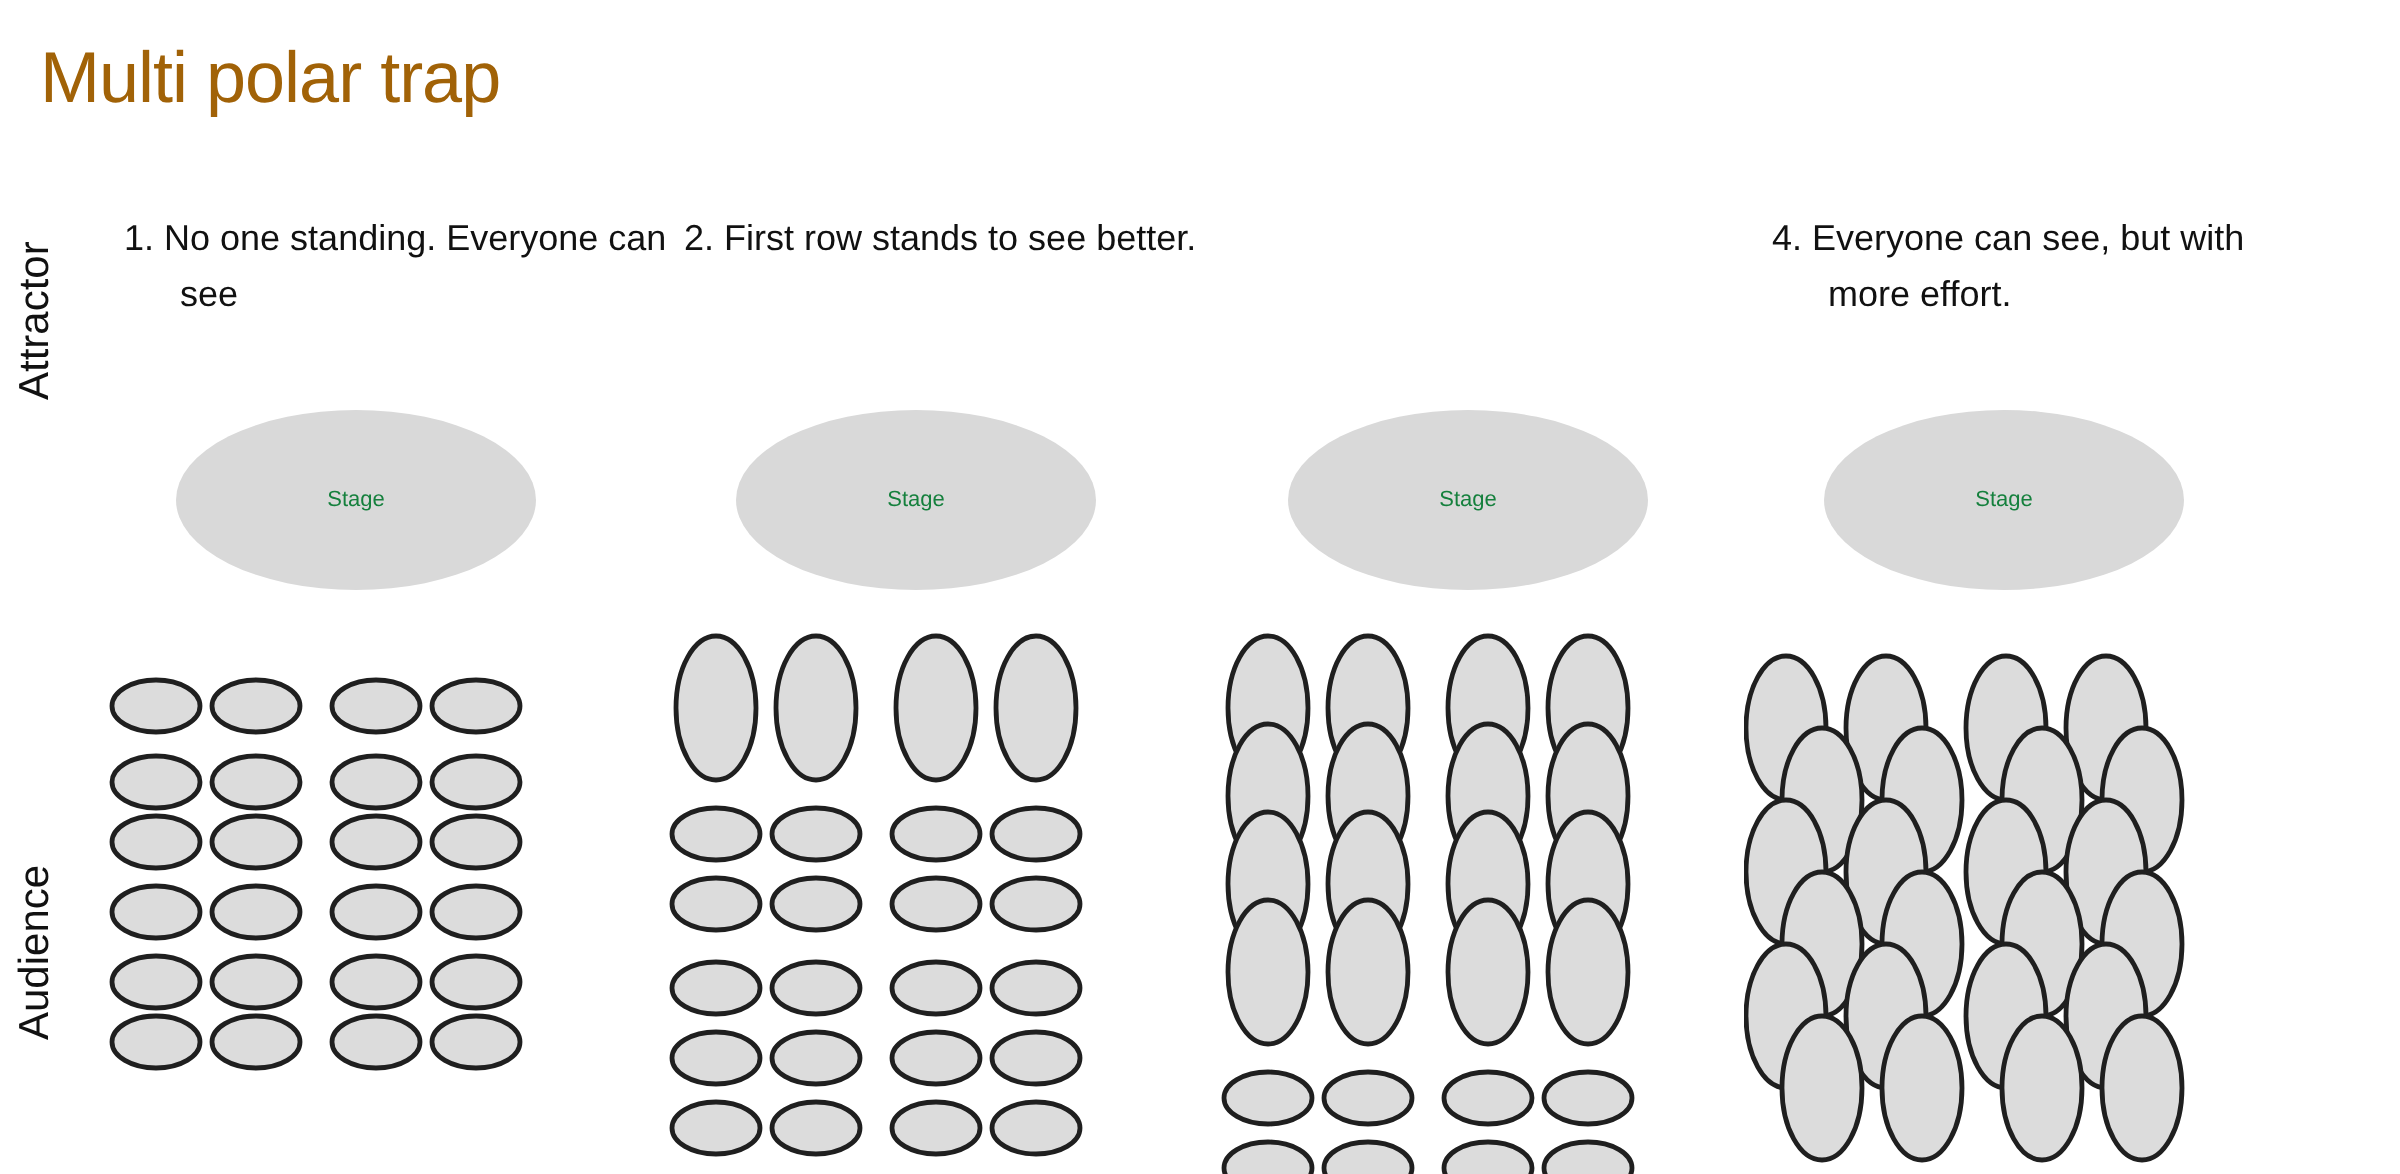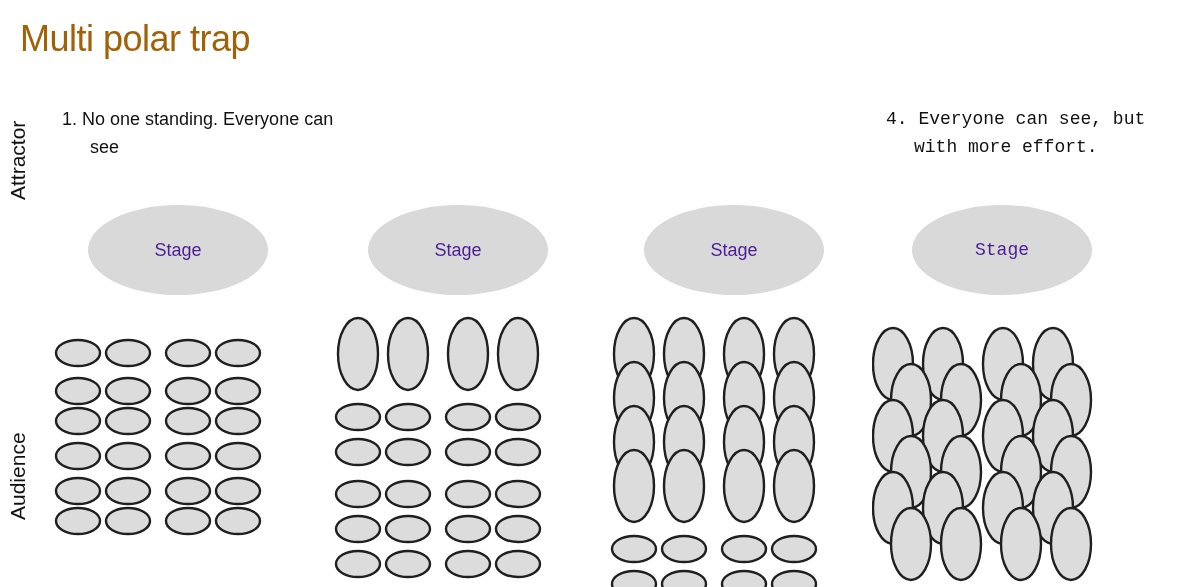--- a/index.html
+++ b/index.html
@@ -49,21 +49,21 @@
 
   .panel {
     position: absolute;
     top: 0;
     width: 290px;
     height: 587px;
   }
   #panel-1 { left: 48px; }
   #panel-2 { left: 328px; }
   #panel-3 { left: 604px; }
-  #panel-4 { left: 872px; font-family: Liberation Mono, monospace; }
+  #panel-4 { left: 872px; }
 
   .panel-caption {
     position: absolute;
     left: 14px;
     top: 105px;
     width: 248px;
     font-size: 18px;
     line-height: 28px;
     color: #111111;
     padding-left: 28px;
@@ -76,22 +76,22 @@
     top: 205px;
     width: 180px;
     height: 90px;
     border-radius: 50%;
     background: #d9d9d9;
     display: flex;
     align-items: center;
     justify-content: center;
   }
   .stage-label {
-    font-size: 18px;
-    color: #4c1d95;
+    font-size: 11px;
+    color: #15803d;
   }
 
   .seats {
     position: absolute;
     left: 0;
     top: 0;
     width: 290px;
     height: 587px;
     pointer-events: none;
   }
@@ -139,20 +139,21 @@
         <ellipse cx="190" cy="491" rx="22" ry="13" class="seat"></ellipse>
         <ellipse cx="30" cy="521" rx="22" ry="13" class="seat"></ellipse>
         <ellipse cx="80" cy="521" rx="22" ry="13" class="seat"></ellipse>
         <ellipse cx="140" cy="521" rx="22" ry="13" class="seat"></ellipse>
         <ellipse cx="190" cy="521" rx="22" ry="13" class="seat"></ellipse>
       </svg>
   </div>
 </div>
 
 <div class="panel" id="panel-2">
+  <div class="panel-caption">2. First row stands to see better.</div>
   <div class="stage">
     <span class="stage-label">Stage</span>
   </div>
   <div class="seats">
     <svg width="290" height="587" id="seats-2">
         <ellipse cx="30" cy="354" rx="20" ry="36" class="seat"></ellipse>
         <ellipse cx="80" cy="354" rx="20" ry="36" class="seat"></ellipse>
         <ellipse cx="140" cy="354" rx="20" ry="36" class="seat"></ellipse>
         <ellipse cx="190" cy="354" rx="20" ry="36" class="seat"></ellipse>
         <ellipse cx="30" cy="417" rx="22" ry="13" class="seat"></ellipse>

